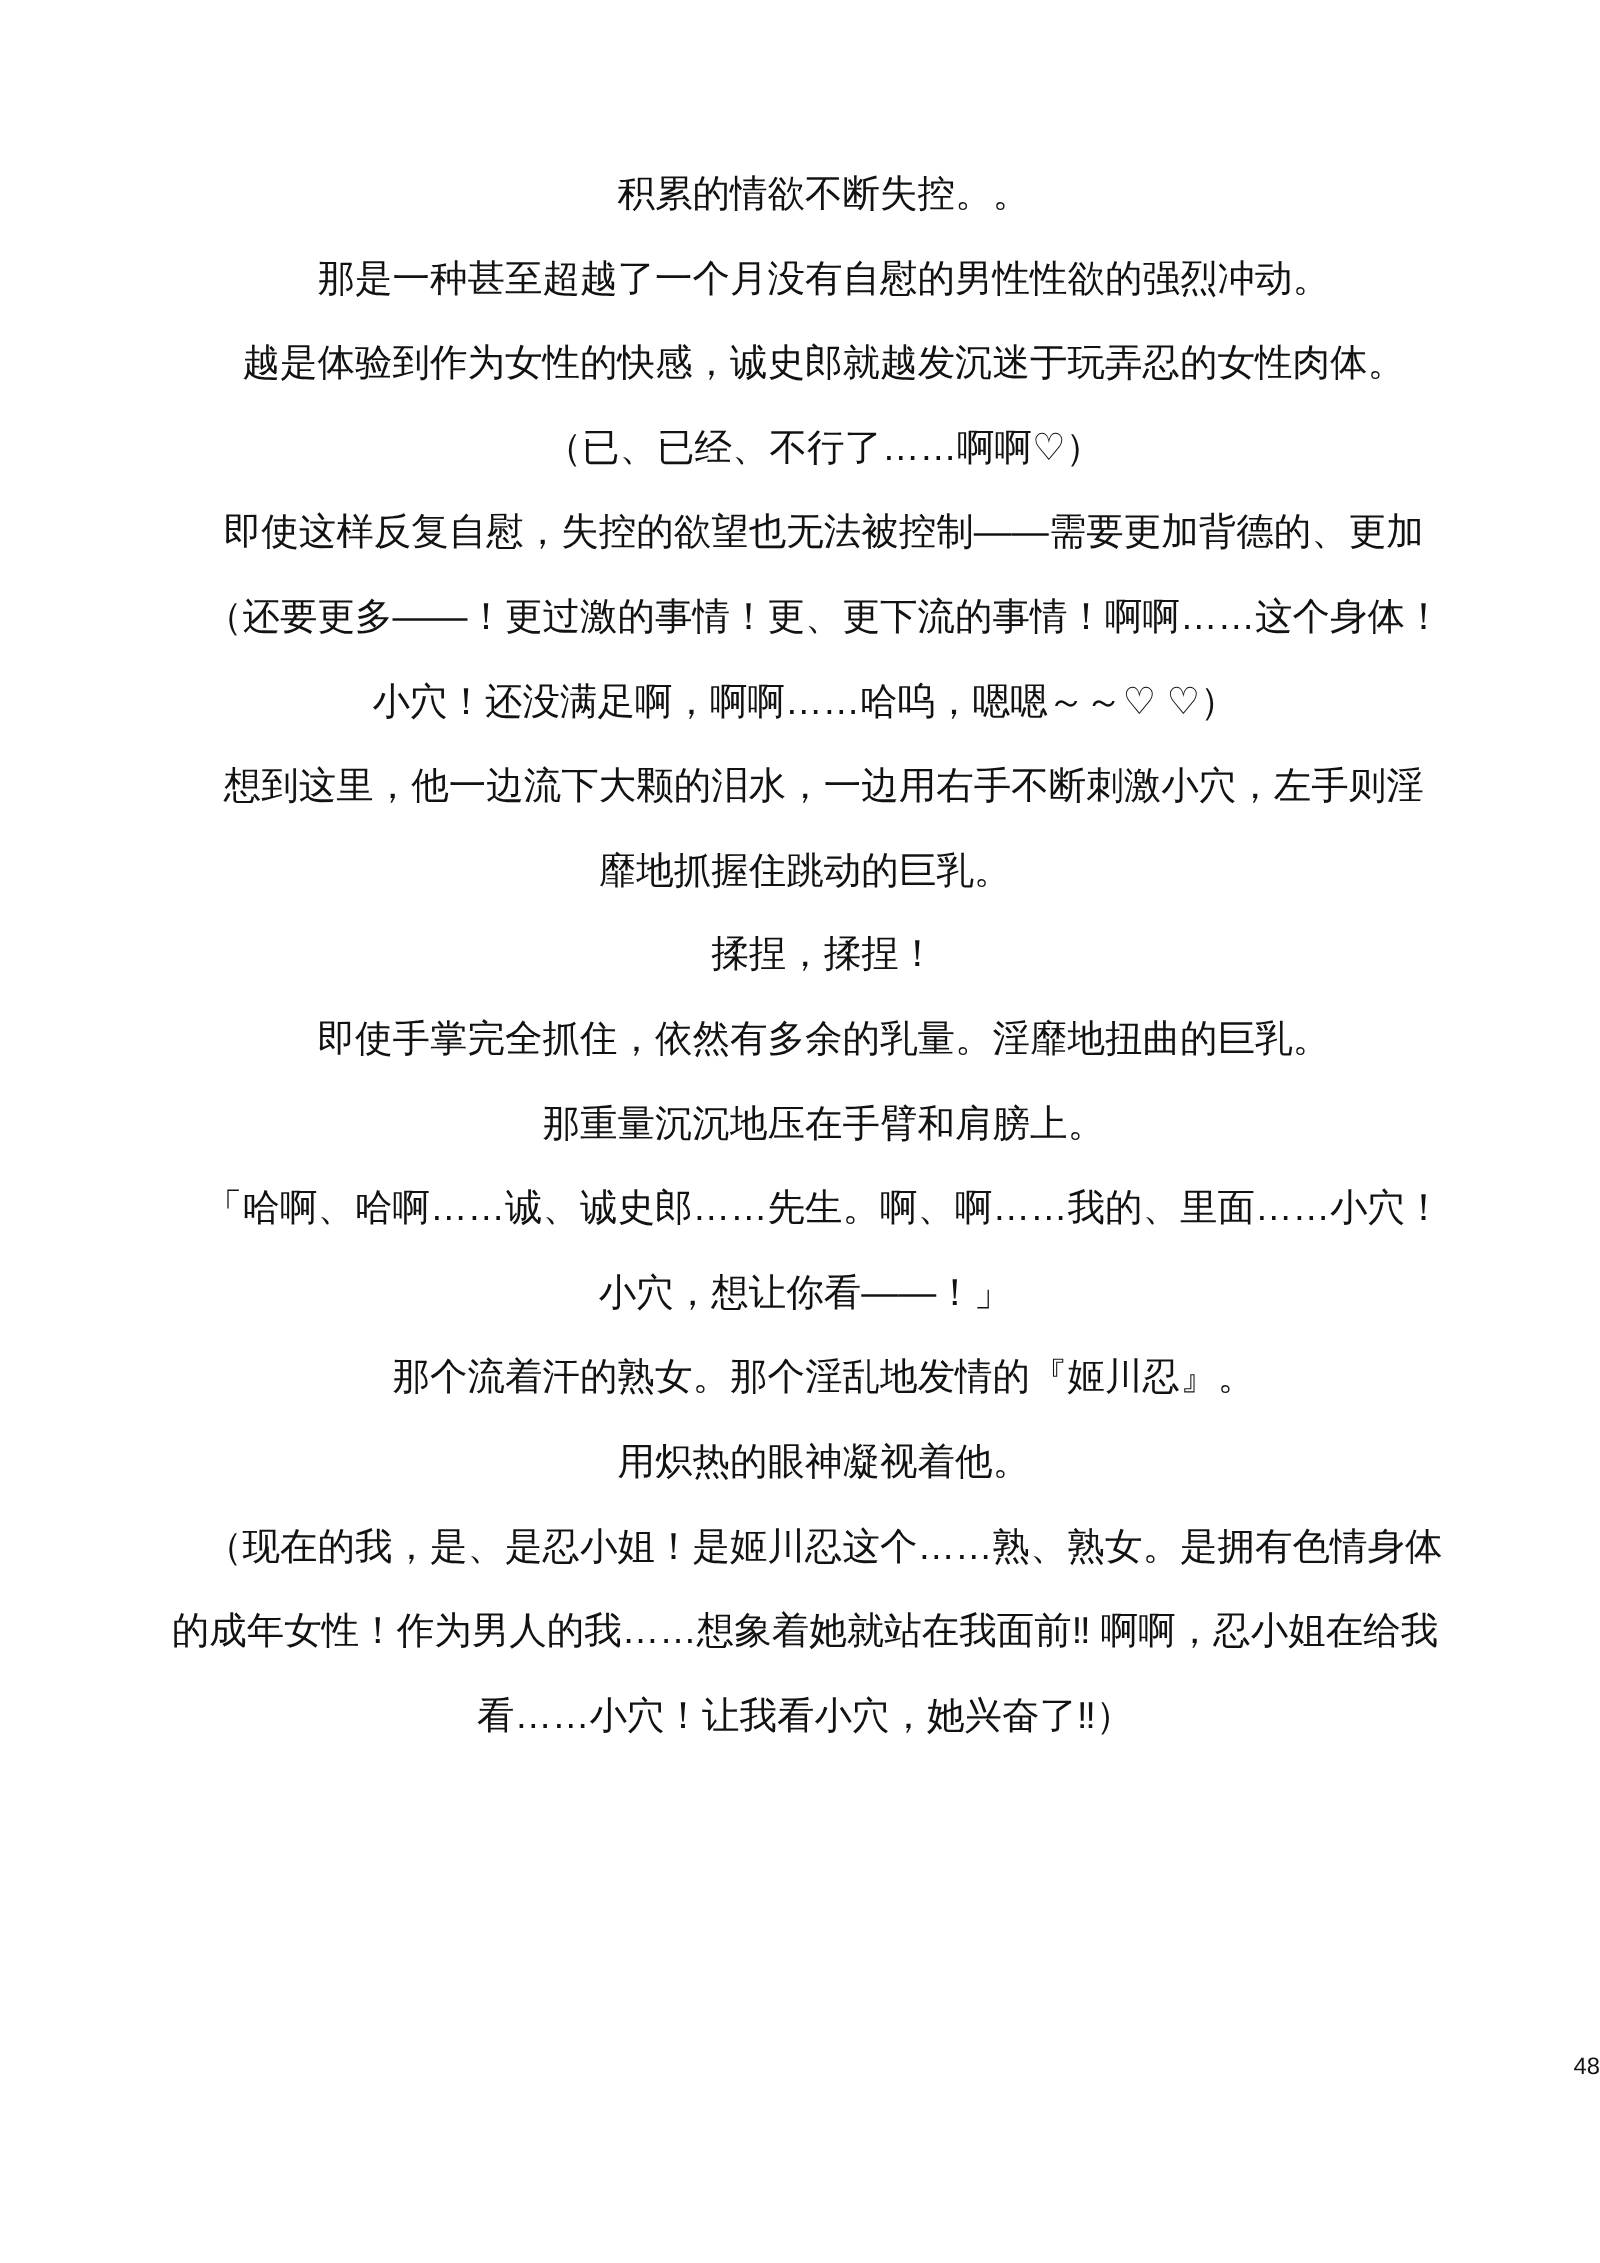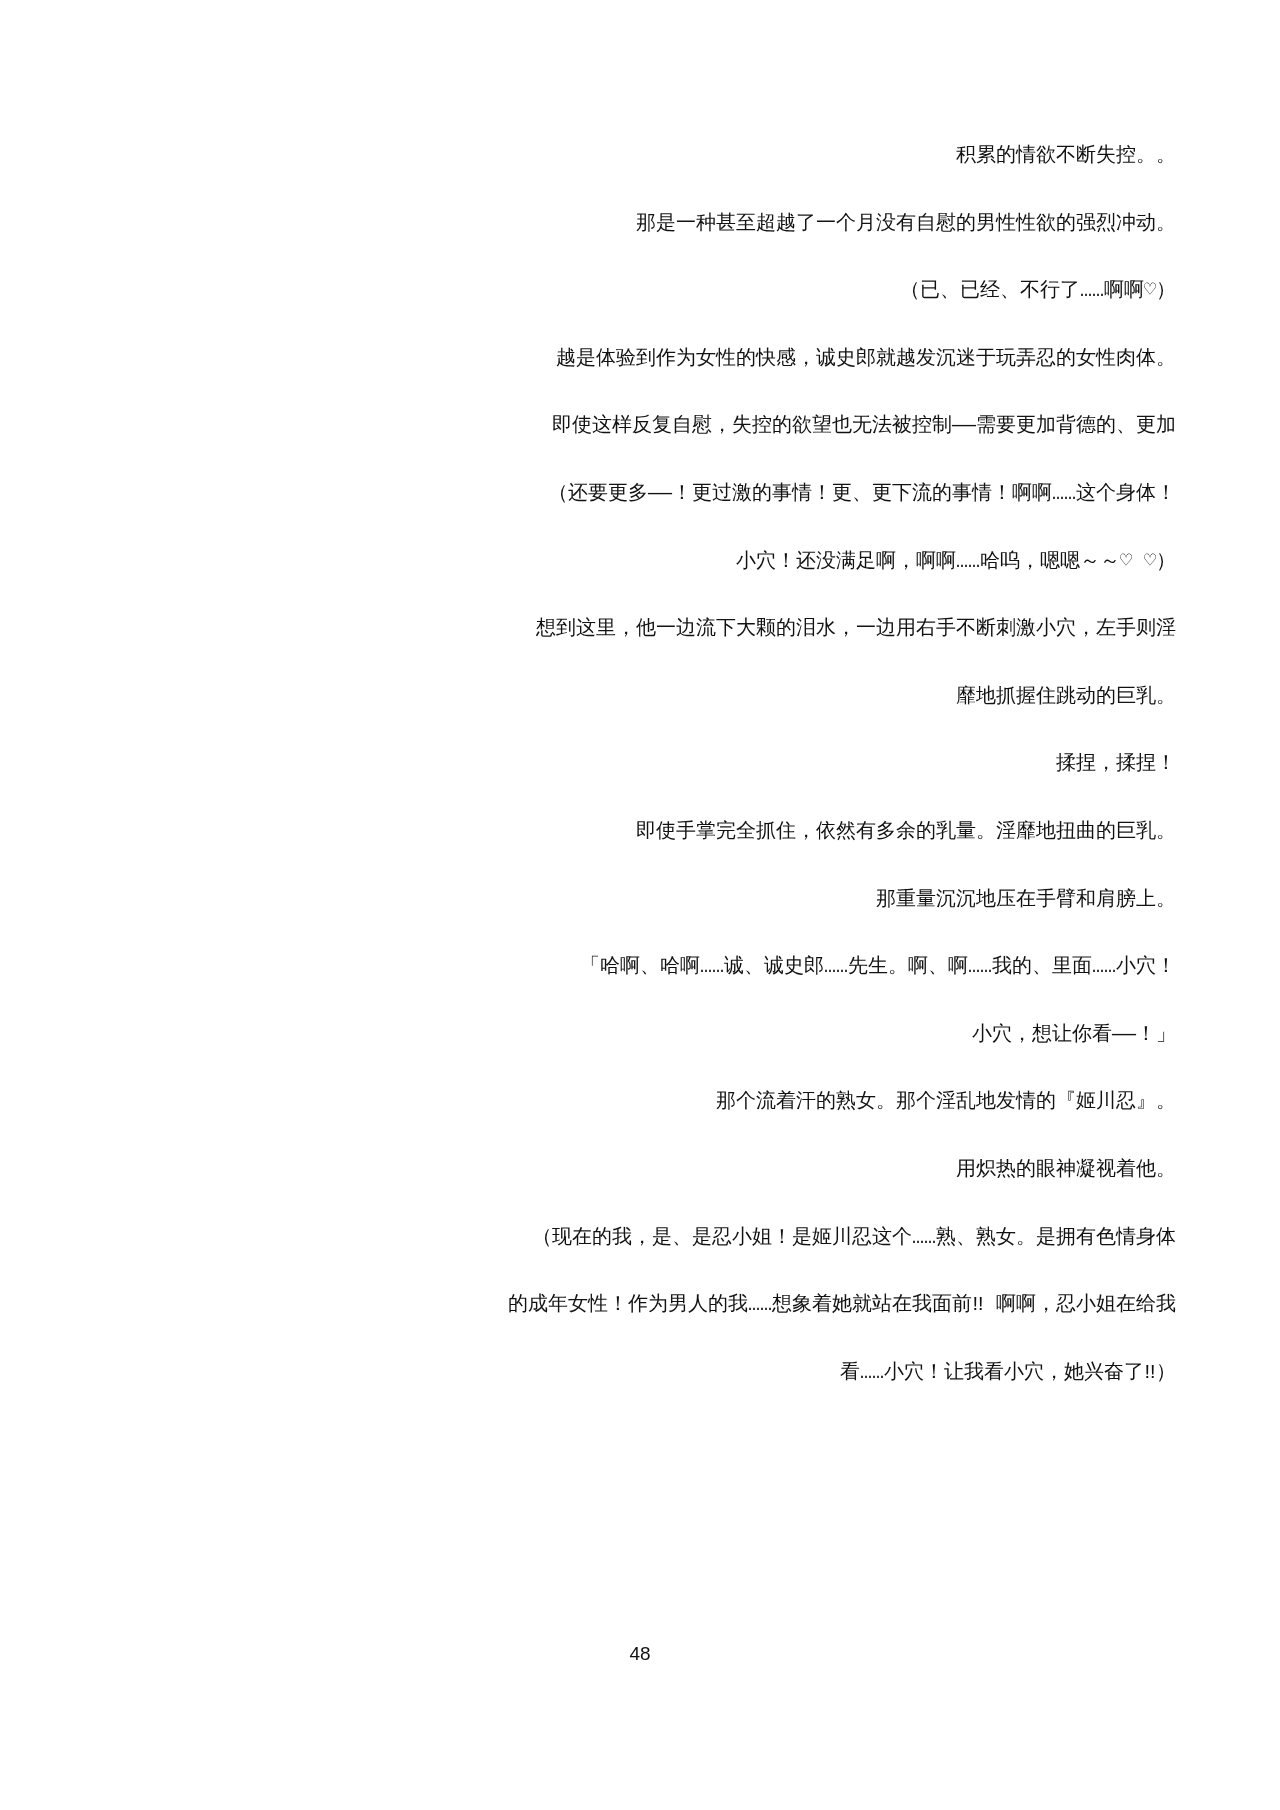--- a/index.html
+++ b/index.html
@@ -19,50 +19,49 @@
     position: absolute;
     inset: 0;
   }
   .text-block {
     position: absolute;
     top: 122px;
     left: 112px;
     width: 1064px;
   }
   .line {
-    font-size: 20px;
+    font-size: 30px;
     line-height: 67.6px;
     white-space: pre;
     letter-spacing: 0px;
-    text-align: right;
-    font-family: Liberation Mono, monospace;
+    text-align: center;
   }
   .line.indent {
     padding-left: 30px; 
   }
   .page-number {
     position: absolute;
     top: 1642px;
     left: 0;
     width: 100%;
-    text-align: center;
+    text-align: right;
     font-size: 19px;
     line-height: 24px;
     color: #121212;
   }
 </style>
 </head>
 <body>
 
 <main class="page">
   <section class="text-block" id="text-block">
       <div class="line indent">积累的情欲不断失控。。</div>
       <div class="line indent">那是一种甚至超越了一个月没有自慰的男性性欲的强烈冲动。</div>
+      <div class="line indent">越是体验到作为女性的快感，诚史郎就越发沉迷于玩弄忍的女性肉体。</div>
       <div class="line indent">（已、已经、不行了……啊啊♡）</div>
-      <div class="line indent">越是体验到作为女性的快感，诚史郎就越发沉迷于玩弄忍的女性肉体。</div>
       <div class="line indent">即使这样反复自慰，失控的欲望也无法被控制——需要更加背德的、更加</div>
       <div class="line indent">（还要更多——！更过激的事情！更、更下流的事情！啊啊……这个身体！</div>
       <div class="line">小穴！还没满足啊，啊啊……哈呜，嗯嗯～～♡ ♡）</div>
       <div class="line indent">想到这里，他一边流下大颗的泪水，一边用右手不断刺激小穴，左手则淫</div>
       <div class="line">靡地抓握住跳动的巨乳。</div>
       <div class="line indent">揉捏，揉捏！</div>
       <div class="line indent">即使手掌完全抓住，依然有多余的乳量。淫靡地扭曲的巨乳。</div>
       <div class="line indent">那重量沉沉地压在手臂和肩膀上。</div>
       <div class="line indent">「哈啊、哈啊……诚、诚史郎……先生。啊、啊……我的、里面……小穴！</div>
       <div class="line">小穴，想让你看——！」</div>

